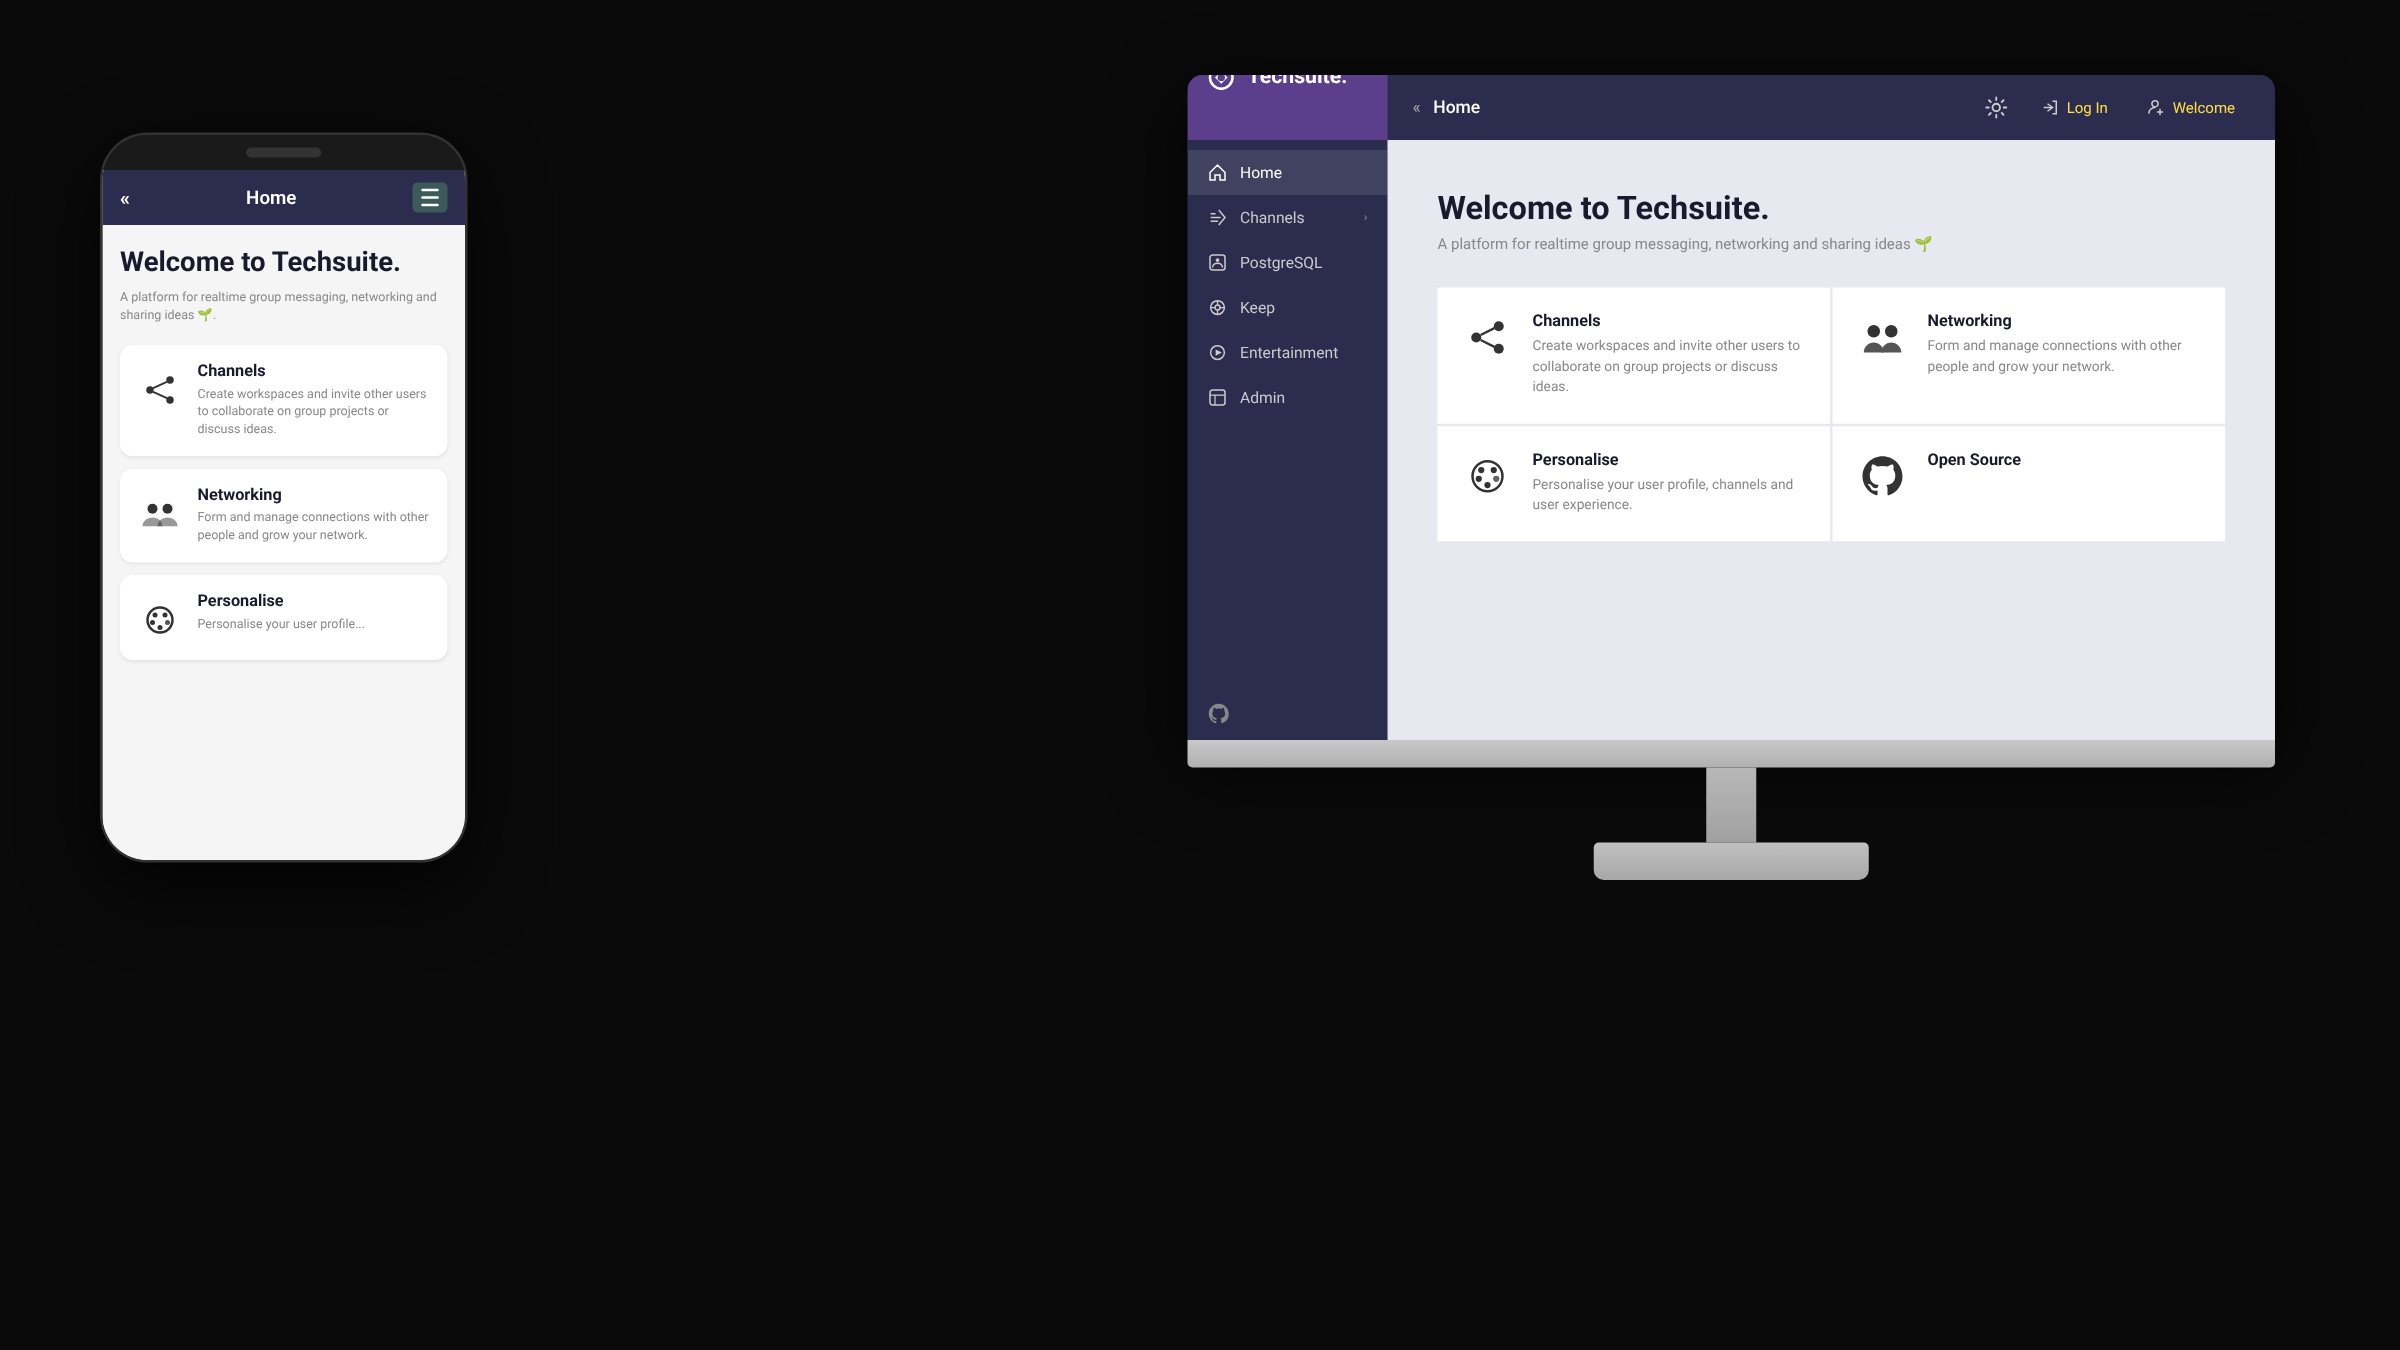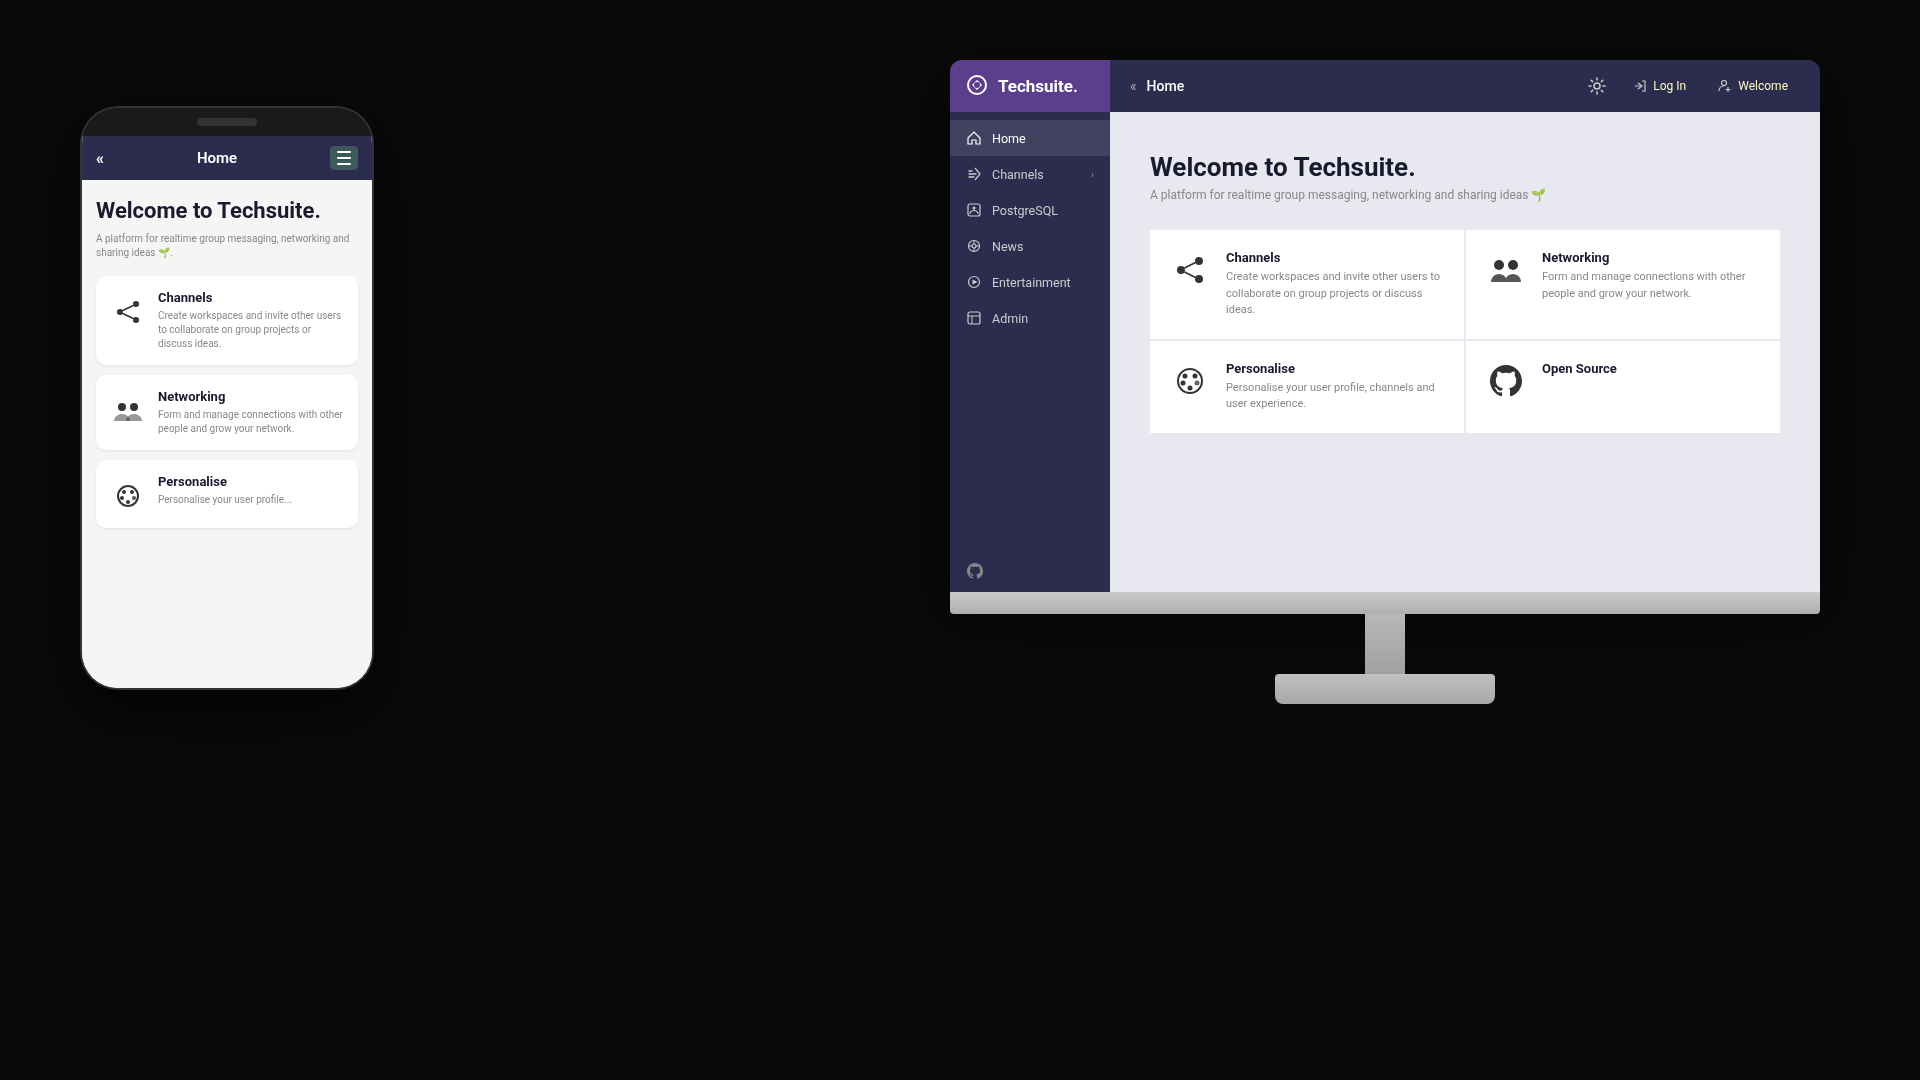--- a/index.html
+++ b/index.html
@@ -179,21 +179,20 @@
       display: flex;
       align-items: center;
       padding: 0 0;
     }
 
     .app-logo {
       width: 160px;
       height: 70px;
       background: #5b3f8c;
       display: flex;
-      align-items: center;
       padding: 0 16px;
       gap: 8px;
       flex-shrink: 0;
     }
 
     .app-logo-icon {
       width: 24px;
       height: 24px;
       color: #fff;
     }
@@ -237,21 +236,21 @@
       align-items: center;
       justify-content: center;
       color: #ccc;
       font-size: 18px;
     }
 
     .topbar-btn {
       display: flex;
       align-items: center;
       gap: 6px;
-      color: #fef9c3;
+      color: #fde047;
       font-size: 12px;
       padding: 6px 12px;
       border-radius: 4px;
       cursor: pointer;
     }
 
     
     .app-body {
       display: flex;
       height: 480px;
@@ -562,21 +561,21 @@
             <span class="sidebar-item-icon">
               <svg width="14" height="14" viewBox="0 0 14 14" fill="none">
                 <circle cx="7" cy="7" r="5.5" stroke="#ccc" stroke-width="1.2" fill="none"></circle>
                 <circle cx="7" cy="7" r="2" stroke="#ccc" stroke-width="1.2" fill="none"></circle>
                 <line x1="7" y1="1.5" x2="7" y2="5" stroke="#ccc" stroke-width="1"></line>
                 <line x1="7" y1="9" x2="7" y2="12.5" stroke="#ccc" stroke-width="1"></line>
                 <line x1="1.5" y1="7" x2="5" y2="7" stroke="#ccc" stroke-width="1"></line>
                 <line x1="9" y1="7" x2="12.5" y2="7" stroke="#ccc" stroke-width="1"></line>
               </svg>
             </span>
-            <span class="sidebar-item-label">News</span>
+            <span class="sidebar-item-label">Keep</span>
           </div>
 
           <div class="sidebar-item">
             <span class="sidebar-item-icon">
               <svg width="14" height="14" viewBox="0 0 14 14" fill="none">
                 <circle cx="7" cy="7" r="5.5" stroke="#ccc" stroke-width="1.2" fill="none"></circle>
                 <polygon points="5.5,4.5 10.5,7 5.5,9.5" fill="#ccc"></polygon>
               </svg>
             </span>
             <span class="sidebar-item-label">Entertainment</span>

